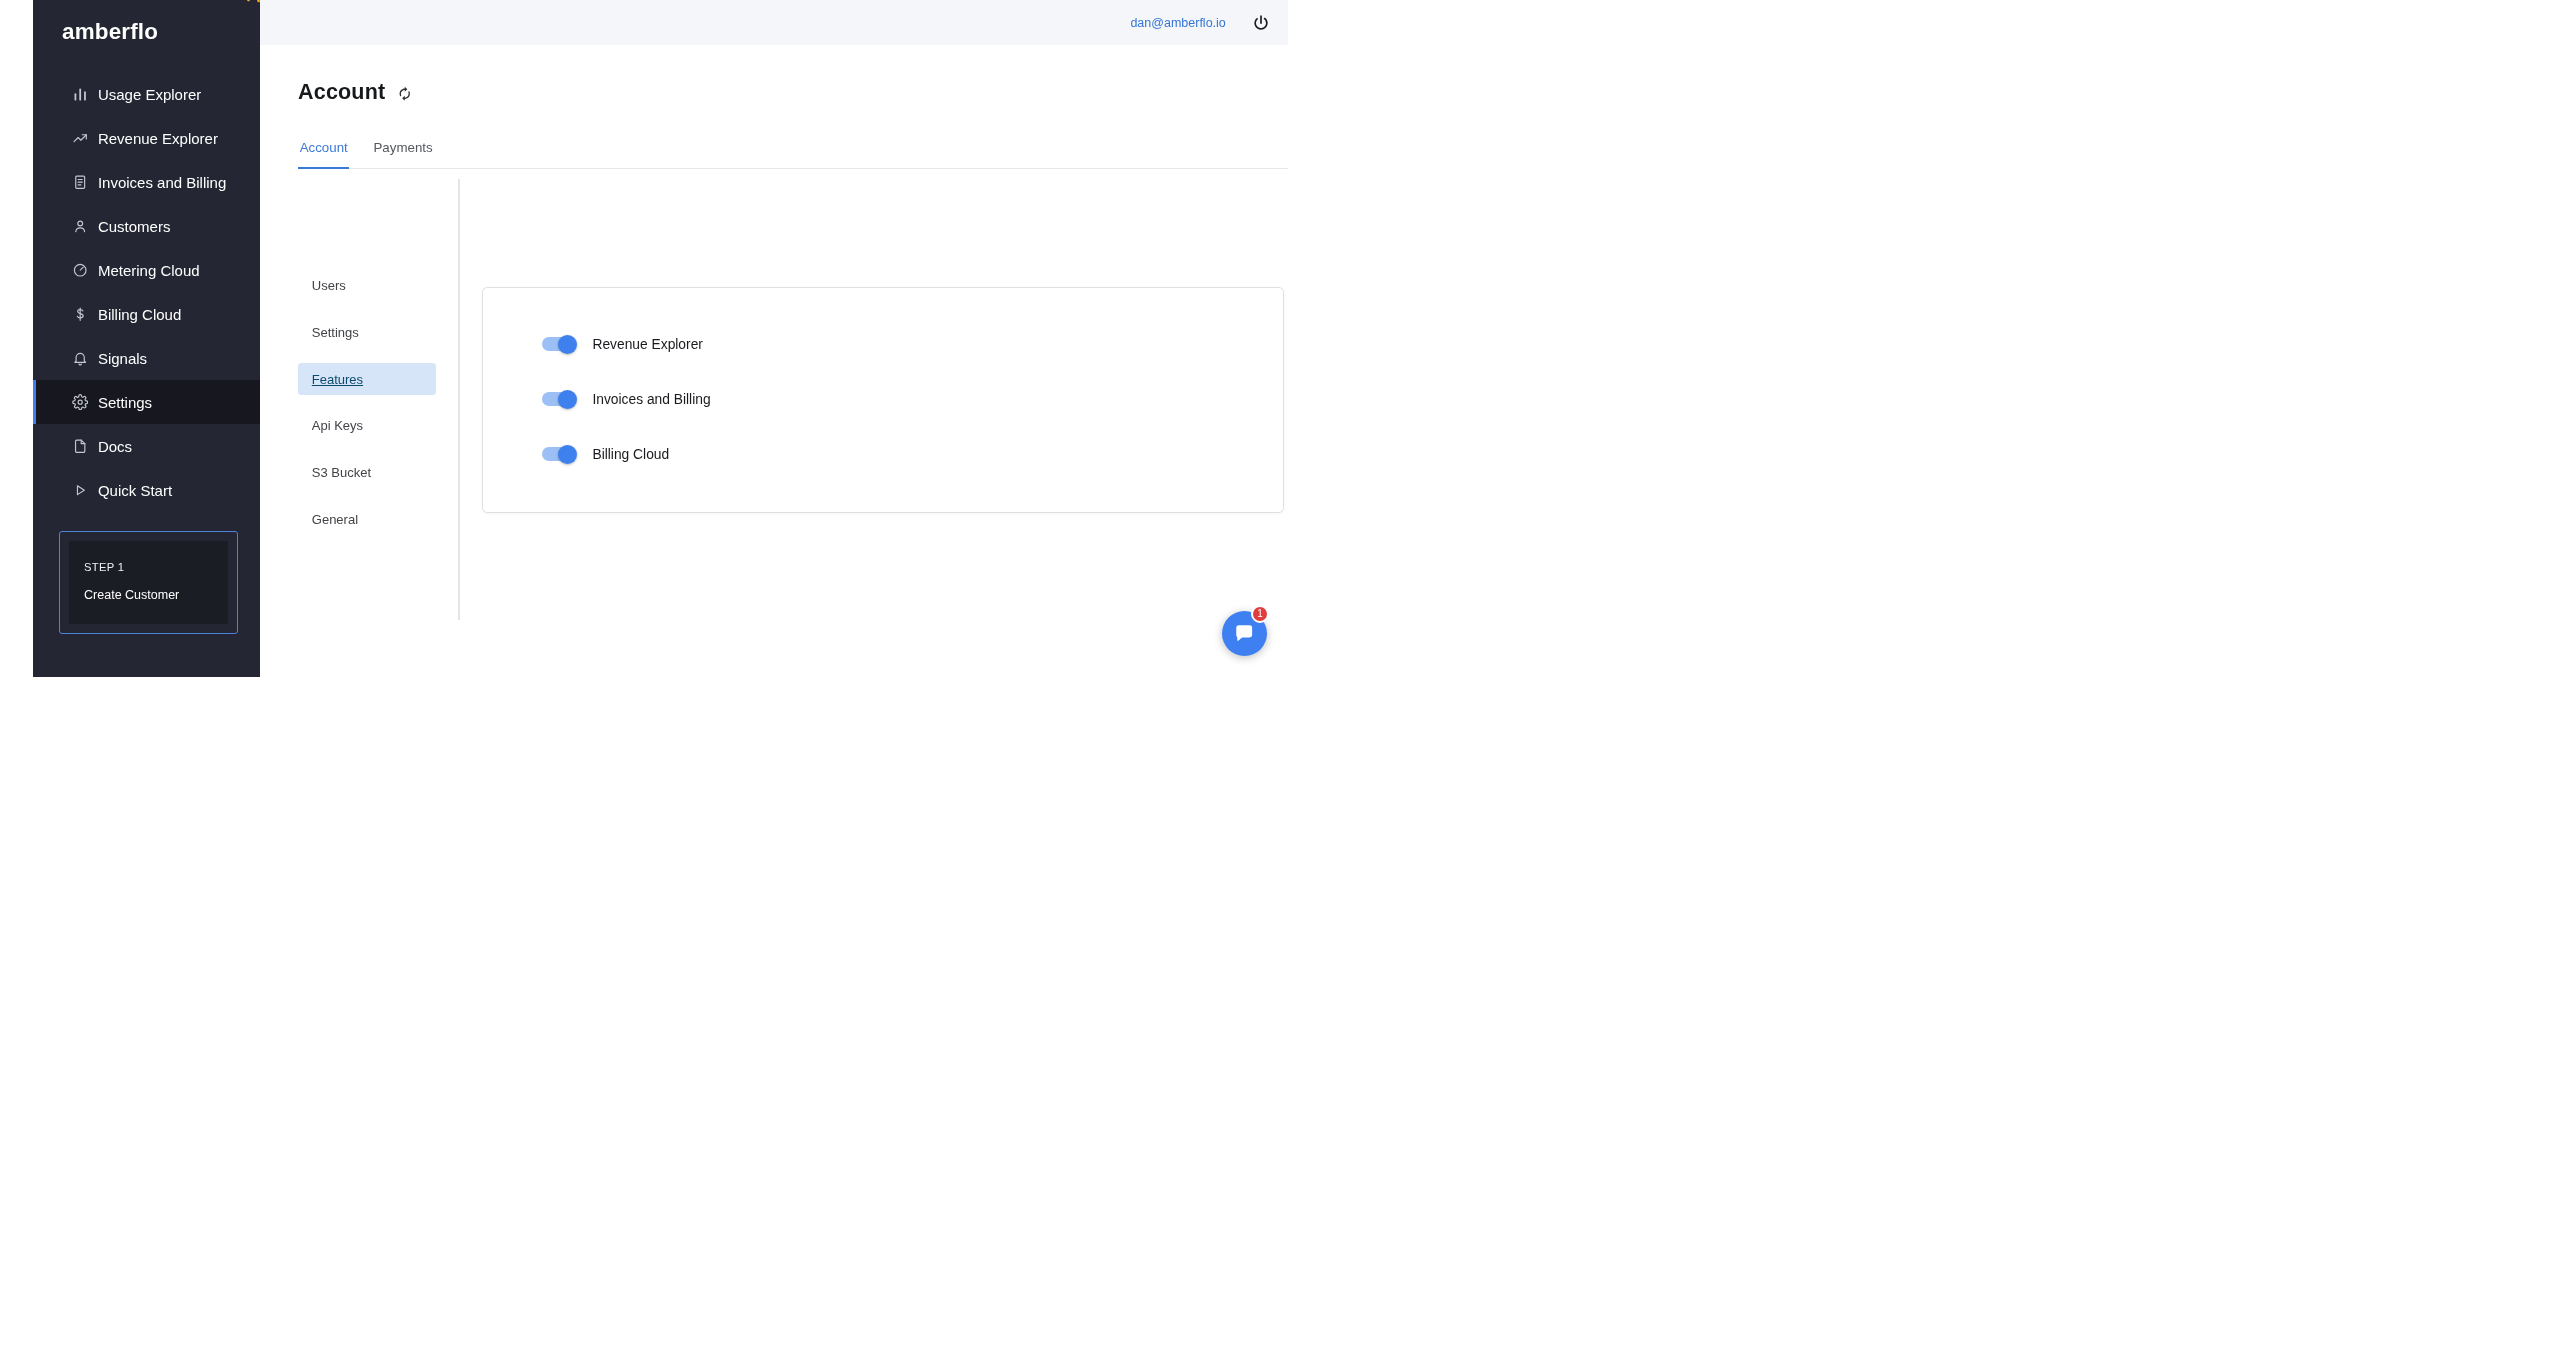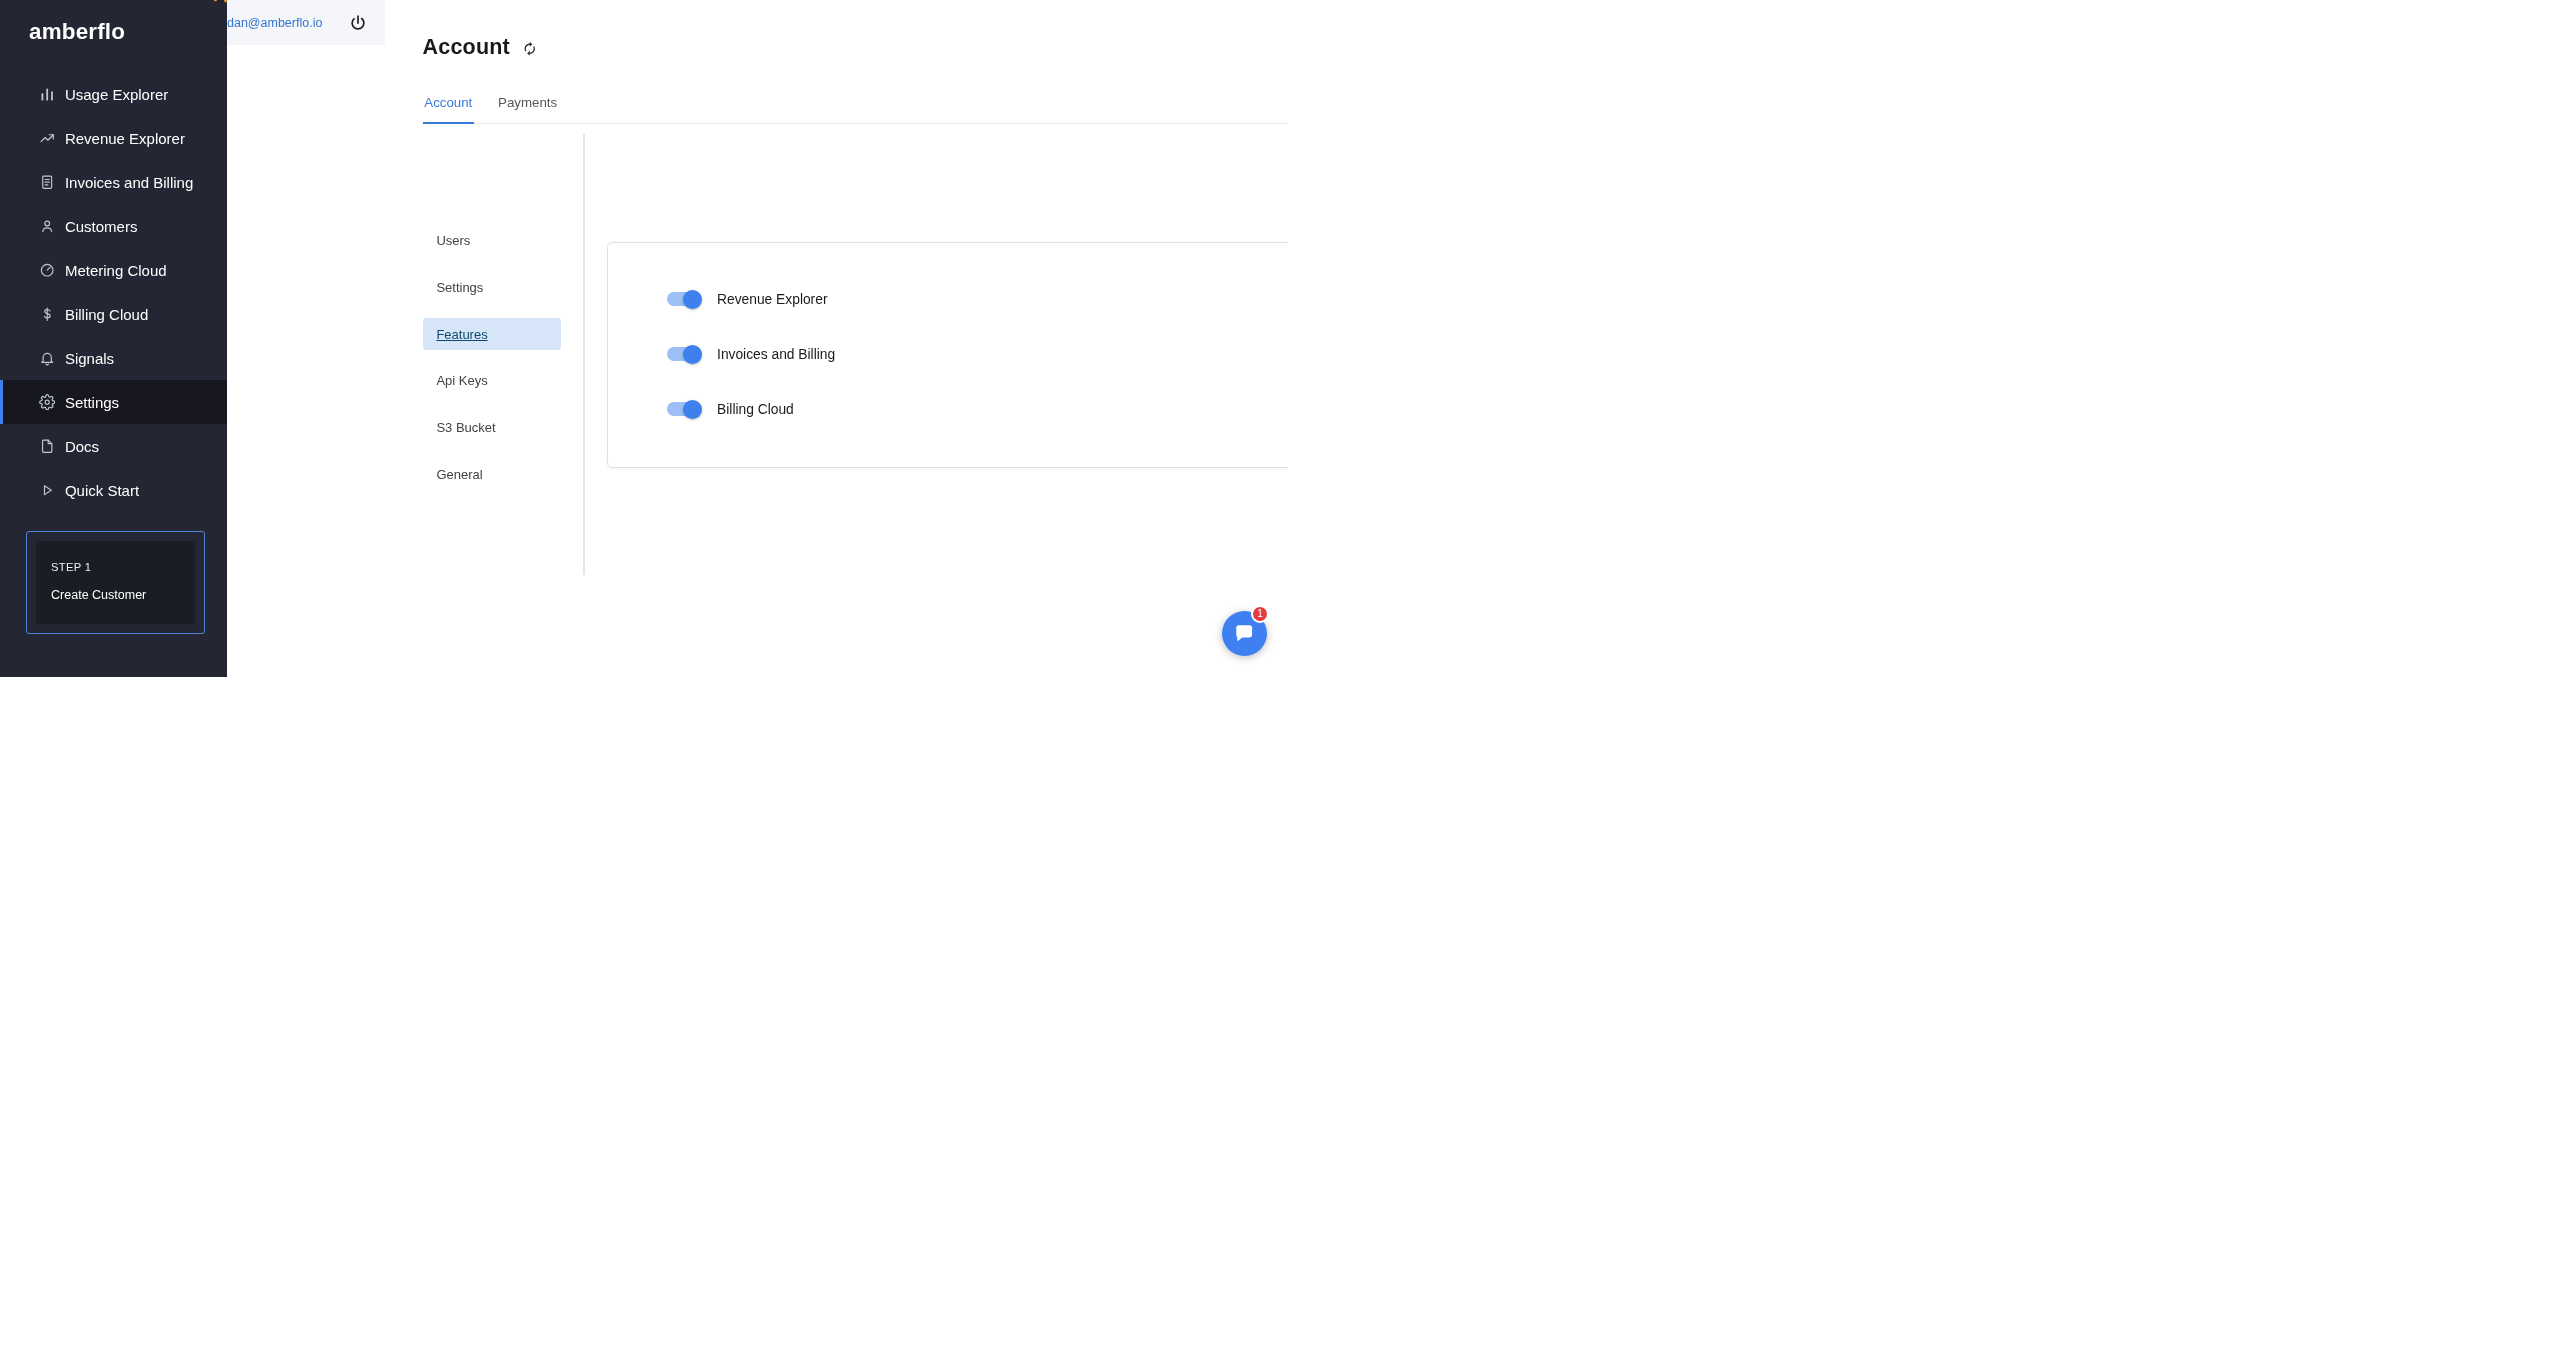--- a/index.html
+++ b/index.html
@@ -2,21 +2,21 @@
 <html style="font-size:13.8px"><head>
 <meta charset="utf-8">
 <style>
   * { box-sizing: border-box; }
   html, body { margin: 0; padding: 0; }
   body {
     width: 1288px; height: 677px; overflow: hidden;
     font-family: "Liberation Sans", "DejaVu Sans", sans-serif;
     background: #ffffff; color: #1b1d21;
   }
-  .app { display: flex; width: 1288px; height: 677px; position: relative; }
+  .app { display: flex; width: 1288px; height: 677px; position: relative; padding-left: 33px; }
 
   
   .sidebar {
     width: 227px; flex: none; height: 100%;
     background: #242733; color: #eceef2;
     display: flex; flex-direction: column;
   }
   .logo {
     padding: 20.7px 0 0 29px; font-size: 22.4px; font-weight: 600;
     color: #ffffff; letter-spacing: 0.2px; position: relative; line-height: 1;
@@ -47,21 +47,21 @@
     border: 1.3px solid #4d82d8; border-radius: 3px;
     padding: 8.6px; cursor: pointer;
   }
   .step-box-inner {
     background: #1b1d24; padding: 20.7px 12px 22.4px 15.5px; 
   }
   .step-label { font-size: 11.2px; color: #eef0f3; letter-spacing: 0.3px; }
   .step-title { font-size: 12.5px; color: #ffffff; margin-top: 14.6px; }
 
   
-  .main { flex: 1; display: flex; flex-direction: row; background: #ffffff; }
+  .main { flex: 1; display: flex; flex-direction: column; background: #ffffff; }
   .topbar {
     height: 45px; flex: none; background: #f4f6f9;
     display: flex; align-items: center; justify-content: flex-end;
     padding-right: 13.8px; gap: 22.4px;
   }
   .email { color: #3575d6; font-size: 12.5px; cursor: pointer; }
   .power-btn { width: 26px; height: 26px; display: grid; place-items: center; cursor: pointer; }
   .power-btn svg { width: 20px; height: 20px; fill: #1b1b1b; }
 
   .content { padding: 33px 0 0 38px; flex: 1; }

